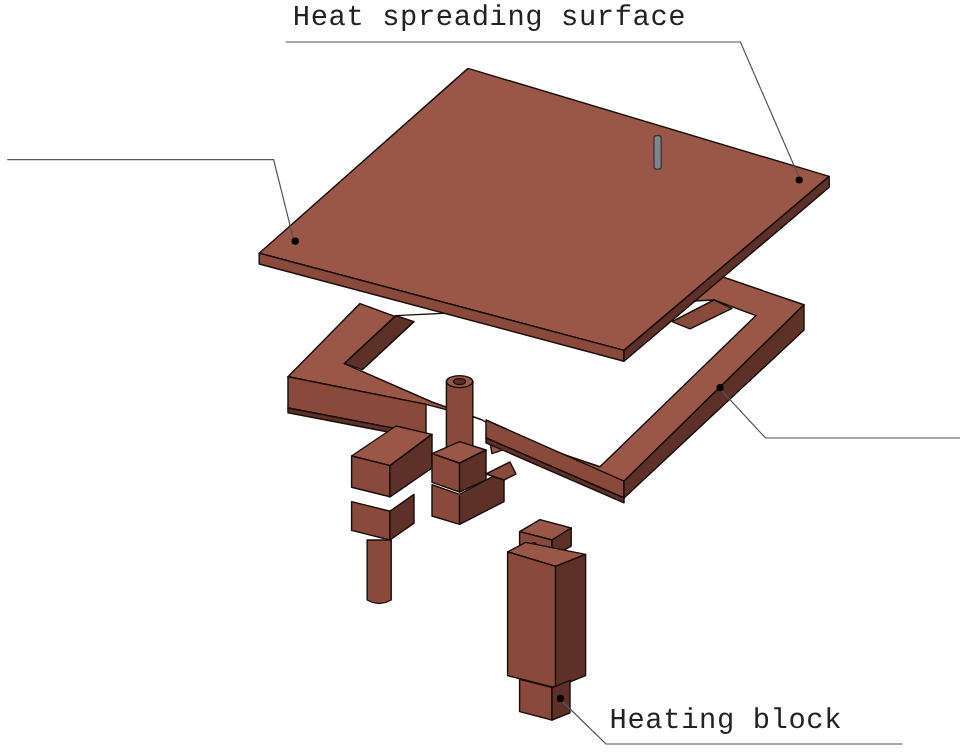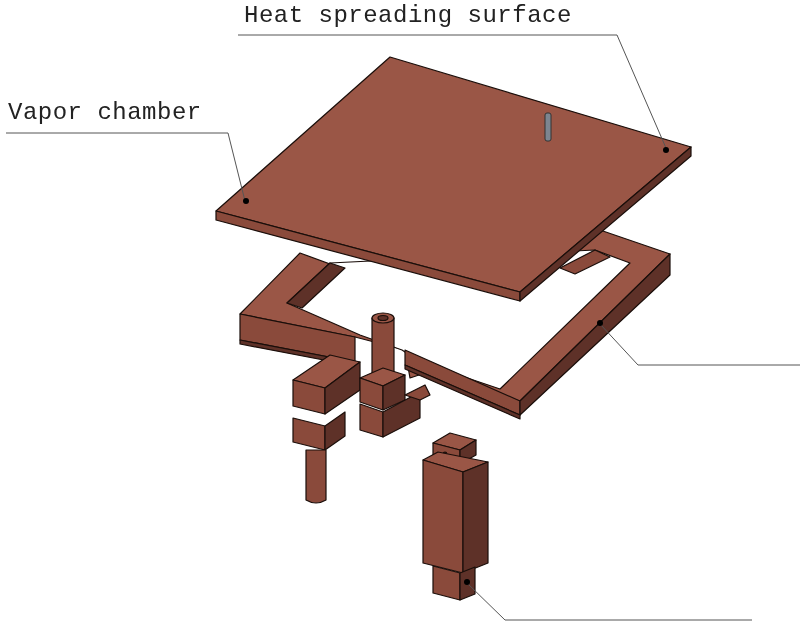--- a/index.html
+++ b/index.html
@@ -114,14 +114,14 @@
 
     <g fill="#000">
       <circle cx="666" cy="150" r="3"></circle>
       <circle cx="246" cy="201" r="3"></circle>
       <circle cx="600" cy="323" r="3"></circle>
       <circle cx="467" cy="582" r="3"></circle>
     </g>
   </svg>
 
   <div class="label" id="lbl-heat">Heat spreading surface</div>
-  <div class="label" id="lbl-vapor">Vapor chamber</div>
+  <div class="label" id="lbl-heating">Heating block</div>
 </div>
 
 </body></html>

